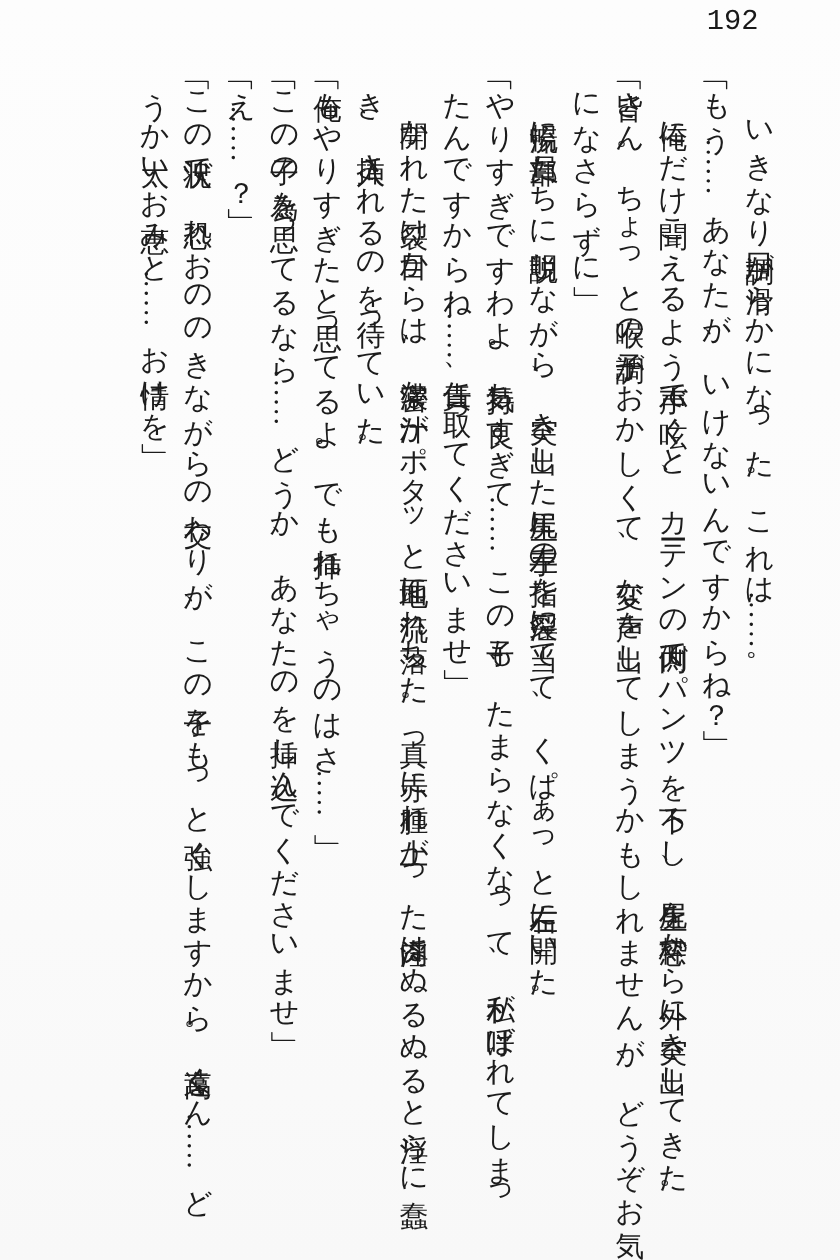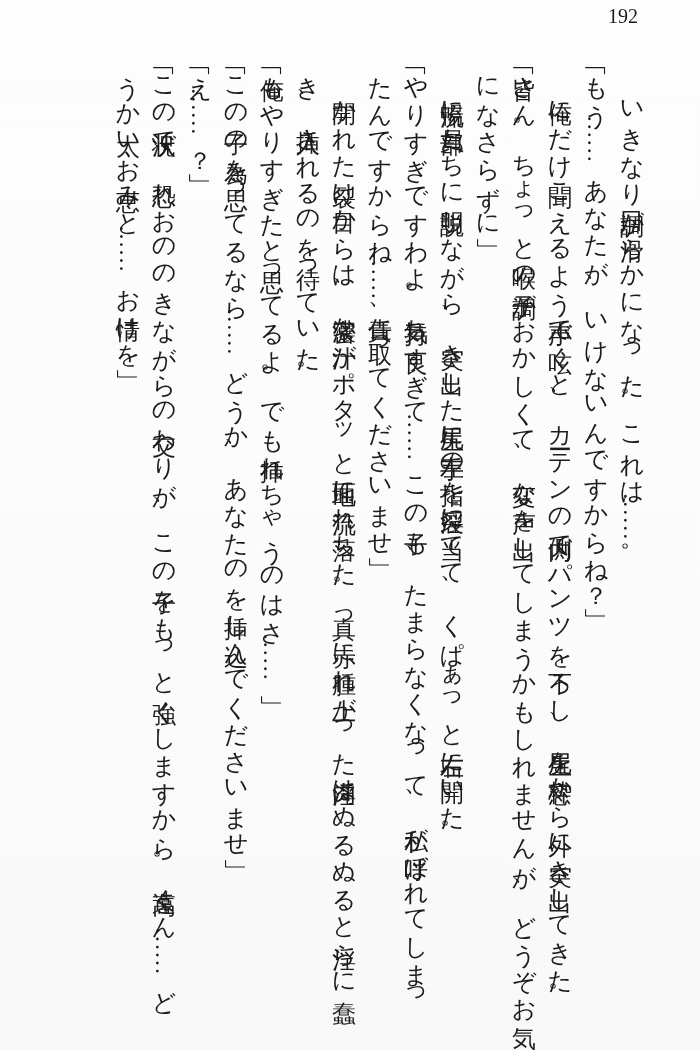--- a/index.html
+++ b/index.html
@@ -15,23 +15,23 @@
     font-family: "Liberation Serif", "DejaVu Serif", serif;
   }
   .page {
     position: absolute;
     inset: 0;
     background: linear-gradient(180deg, #fdfdfd 0%, #fbfbfb 60%, #f8f8f8 100%);
   }
   .page-number {
     position: absolute;
     top: 5px;
-    left: 608px;
-    font-family: Liberation Serif, serif;
-    font-size: 20px;
+    left: 589px;
+    font-family: Liberation Mono, monospace;
+    font-size: 24px;
     letter-spacing: 0px;
     color: #191919;
   }
   .text-block {
     position: absolute;
     top: 60px;
     right: 50px;
     height: 962px;
     writing-mode: vertical-rl;
     -webkit-writing-mode: vertical-rl;

